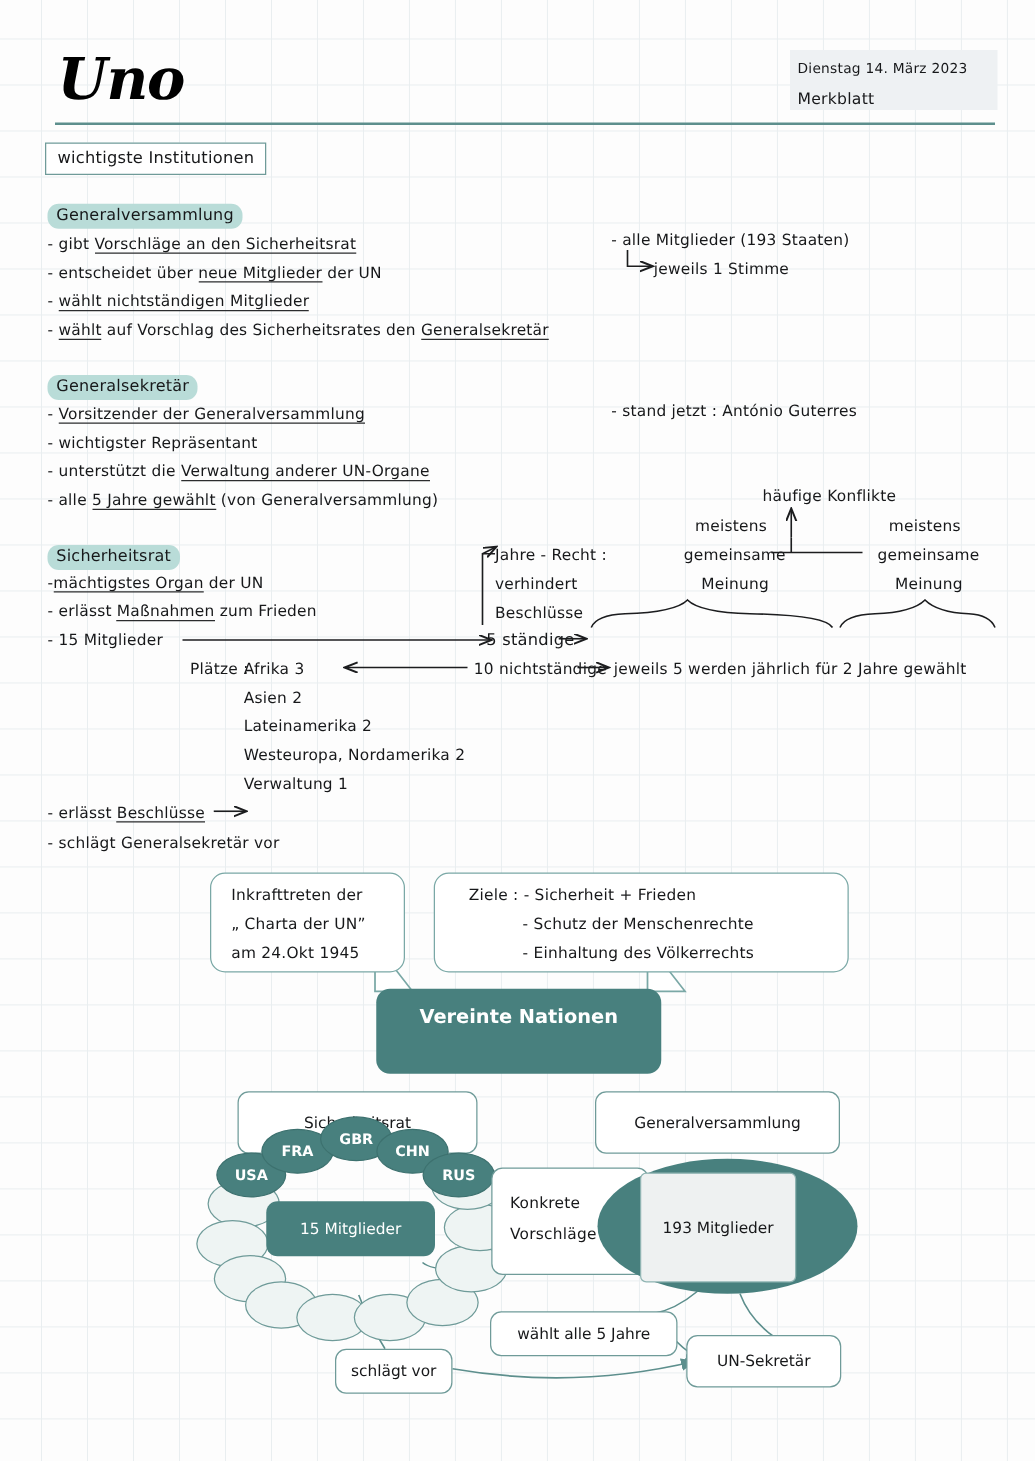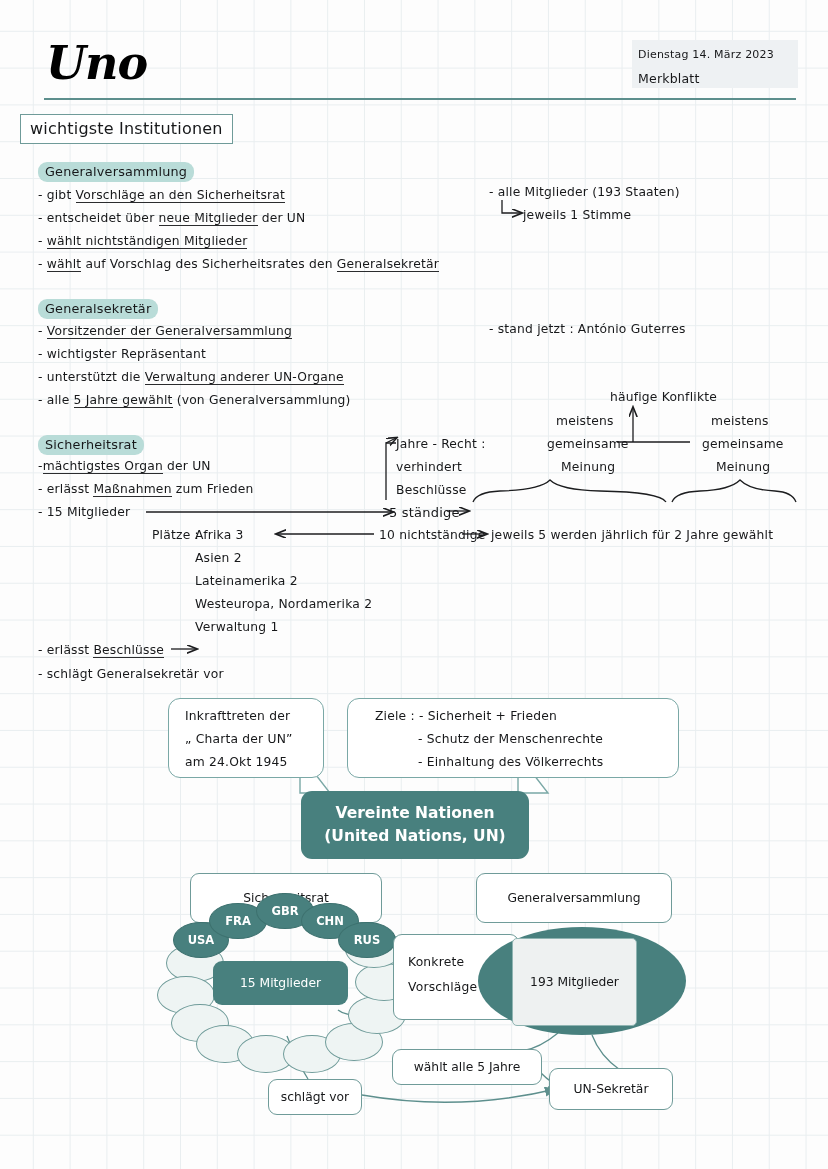--- a/index.html
+++ b/index.html
@@ -43,25 +43,25 @@
     background:#eef1f3;
   }
   #date-line{left:638px;top:48px;font-size:11px;}
   #sheet-type{left:638px;top:71px;font-size:12.5px;}
   #header-rule{
     left:44px;top:98px;width:752px;height:1.6px;
     background:#5d8f8d;
   }
   
   #topic-box{
-    left:20px;top:114px;
+    left:36px;top:114px;
     border:1.3px solid #6f9b99;
     background:#ffffff;
     padding:4px 9px 5px 9px;
-    font-size:16px;
+    font-size:13px;
   }
   
   .sec-head{
     font-size:12.8px;
     background:#b9dcd8;
     padding:2px 7px 3px 7px;
     border-radius:9px;
     display:inline-block;
   }
   
@@ -297,21 +297,20 @@
   </div>
 
   <div class="bubble" style="left:347px;top:698px;width:330px;height:78px;">
     <span class="ln hw" style="left:27px;top:10px;">Ziele : - Sicherheit + Frieden</span>
     <span class="ln hw" style="left:70px;top:33px;">- Schutz der Menschenrechte</span>
     <span class="ln hw" style="left:70px;top:56px;">- Einhaltung des Völkerrechts</span>
   </div>
 
   <div class="teal-box" id="un-main">
     <span id="un-l1">Vereinte Nationen</span>
-    <span id="un-l2">(United Nations, UN)</span>
   </div>
 
   <div class="plainbox" style="left:190px;top:873px;width:190px;height:48px;">
     <span class="t">Sicherheitsrat</span>
   </div>
   <div class="plainbox" style="left:476px;top:873px;width:194px;height:48px;">
     <span class="t">Generalversammlung</span>
   </div>
 
   <div class="ell" style="left:166px;top:944px;width:56px;height:36px;"></div>

